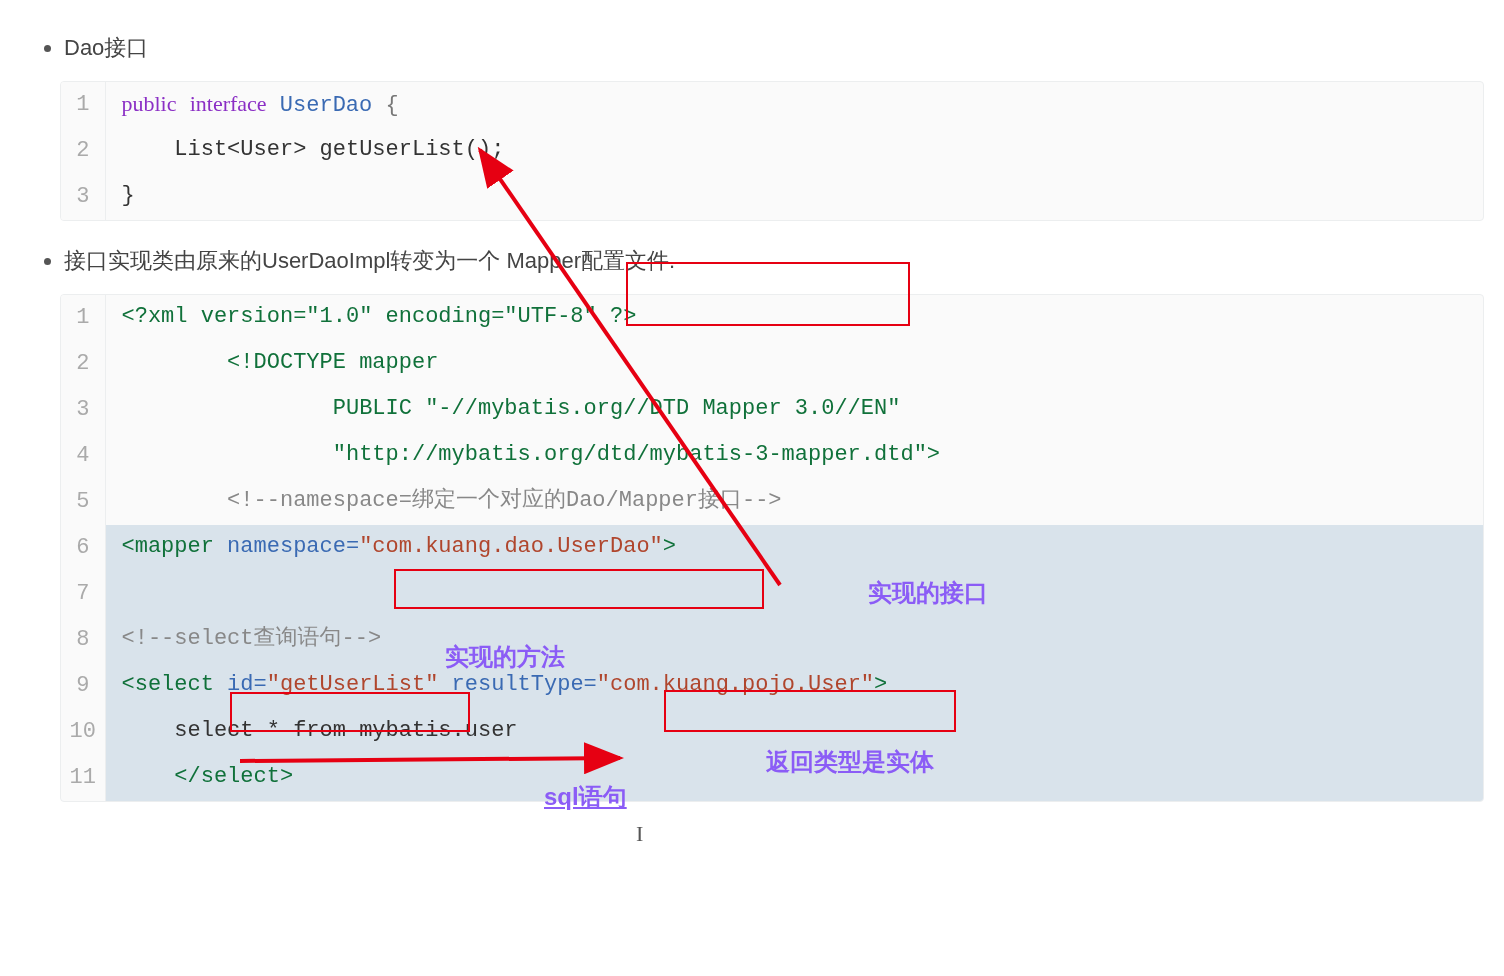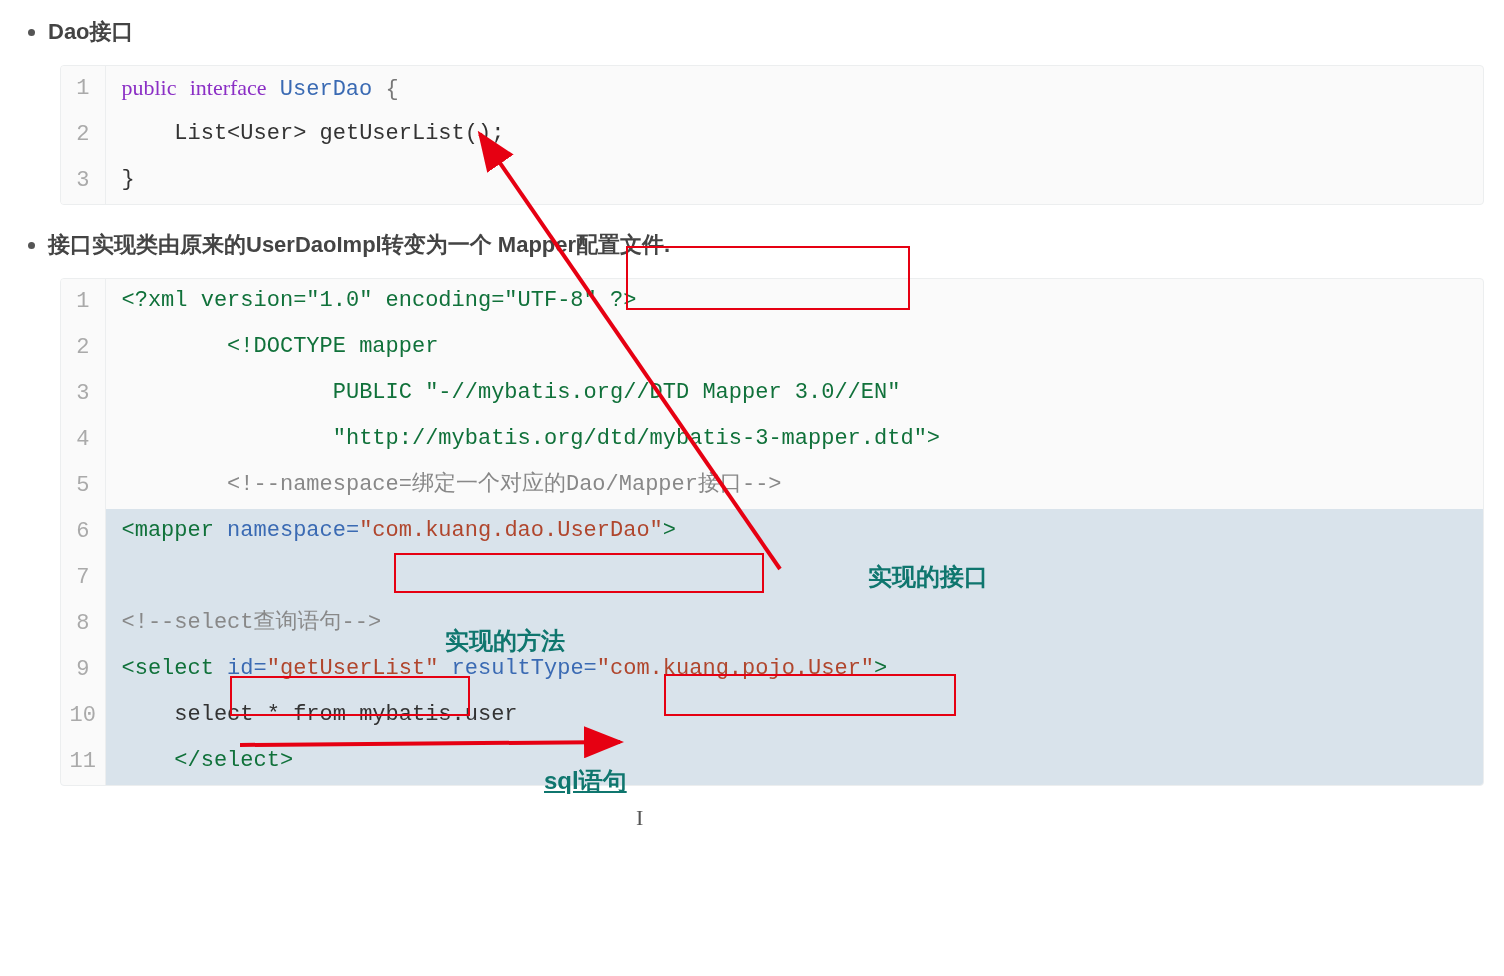--- a/index.html
+++ b/index.html
@@ -6,21 +6,21 @@
   body {
     margin: 0;
     padding: 14px 20px 20px 20px;
     font-family: "Microsoft YaHei", Arial, sans-serif;
     font-size: 20px;
     line-height: 1.6;
     color: #333;
     background: #fff;
     width: 1504px;
   }
-  ul { margin: 0; padding-left: 28px; font-weight: bold; }
+  ul { margin: 16px; padding-left: 28px; }
   li { margin-bottom: 16px; font-size: 22px; color: #444; }
   li::marker { color: #555; }
   .codeblock {
     margin: 14px 0 22px 0;
     background: #fafafa;
     border: 1px solid #eceeef;
     border-radius: 4px;
     overflow: hidden;
     font-family: Consolas, "Courier New", monospace;
     font-size: 22px;
@@ -47,21 +47,21 @@
   .punc { color: #777; }
   .tag  { color: #10713a; }
   .str  { color: #b0462d; }
   .attr { color: #3a6ab3; }
   .comment { color: #888; }
   .highlight { background: #d9e3eb; }
 
   
   .annot {
     position: absolute;
-    color: #0f766e;
+    color: #8b5cf6;
     font-family: "Microsoft YaHei", Arial, sans-serif;
     font-weight: 700;
     font-size: 24px;
     pointer-events: none;
   }
   .box {
     position: absolute;
     border: 2px solid #e60012;
     pointer-events: none;
   }
@@ -160,20 +160,21 @@
 </div>
 
 <div class="box" style="left:606px; top:232px; width:284px; height:64px;"></div>
 <div class="box" style="left:374px; top:539px; width:370px; height:40px;"></div>
 <div class="box" style="left:210px; top:662px; width:240px; height:40px;"></div>
 <div class="box" style="left:644px; top:660px; width:292px; height:42px;"></div>
 
 <div class="annot" style="left:848px; top:544px;">实现的接口</div>
 <div class="annot" style="left:425px; top:608px;">实现的方法</div>
 <div class="annot" style="left:524px; top:748px;text-decoration:underline;">sql语句</div>
+<div class="annot" style="left:746px; top:713px;">返回类型是实体</div>
 
 <svg class="overlay" width="1504" height="900">
   <defs>
     <marker id="arrowhead" markerWidth="10" markerHeight="8" refX="9" refY="4" orient="auto">
       <polygon points="0 0, 10 4, 0 8" fill="#e60012"></polygon>
     </marker>
   </defs>
 
   <line x1="760" y1="555" x2="460" y2="120" stroke="#e60012" stroke-width="4" marker-end="url(#arrowhead)"></line>
 

